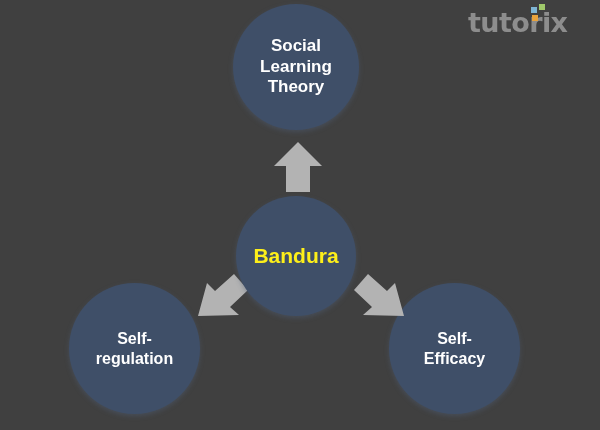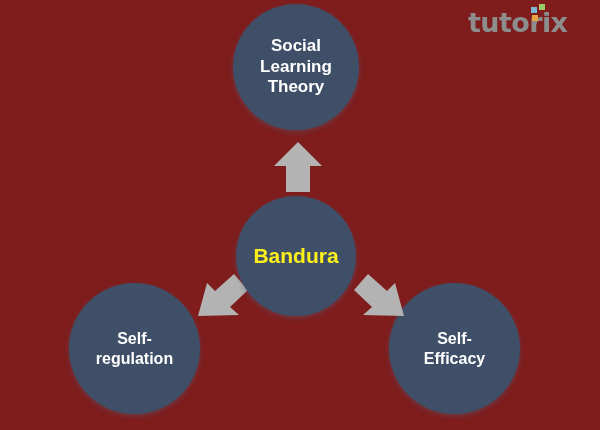--- a/index.html
+++ b/index.html
@@ -7,21 +7,21 @@
     padding: 0;
     background: #ffffff;
   }
   body {
     font-family: "Liberation Sans", sans-serif;
   }
   #canvas {
     position: relative;
     width: 600px;
     height: 430px;
-    background: #7f1d1d;
+    background: #404040;
     overflow: hidden;
   }
 
   
   .logo {
     position: absolute;
     top: 6px;
     right: 12px;
     width: 120px;
     height: 36px;

